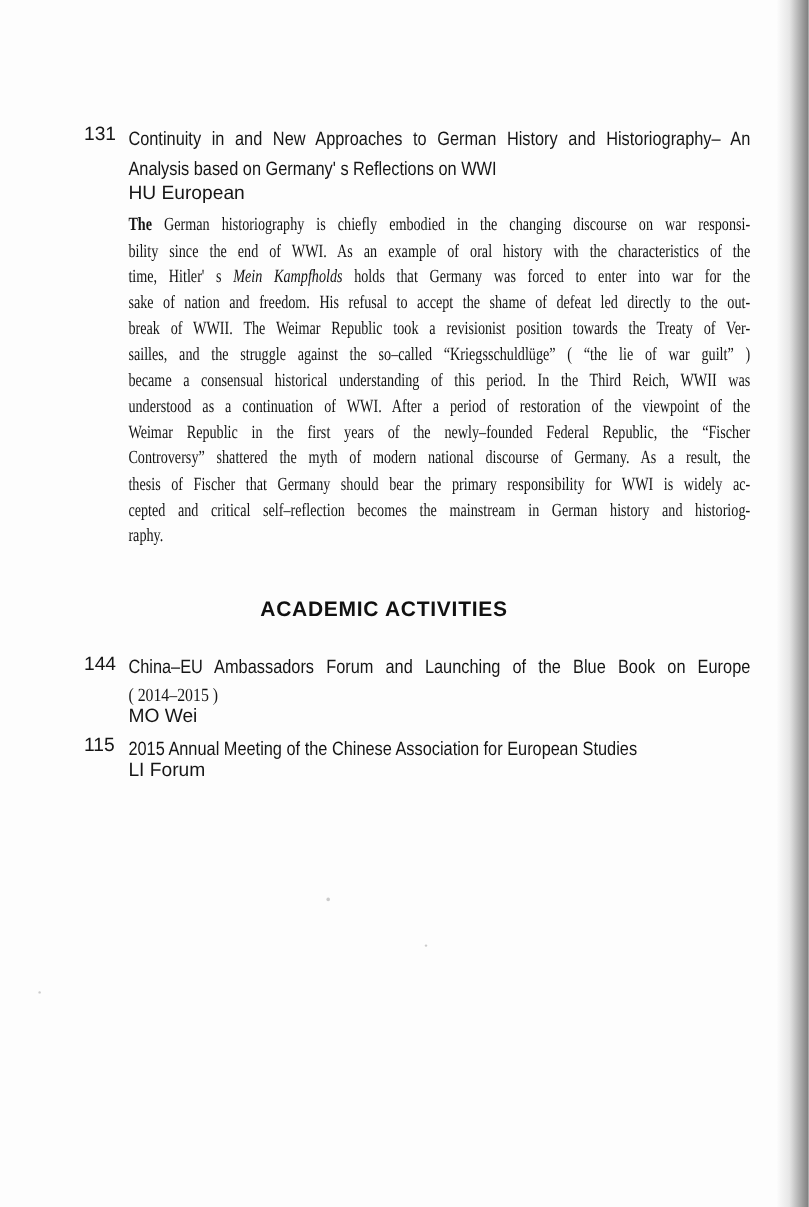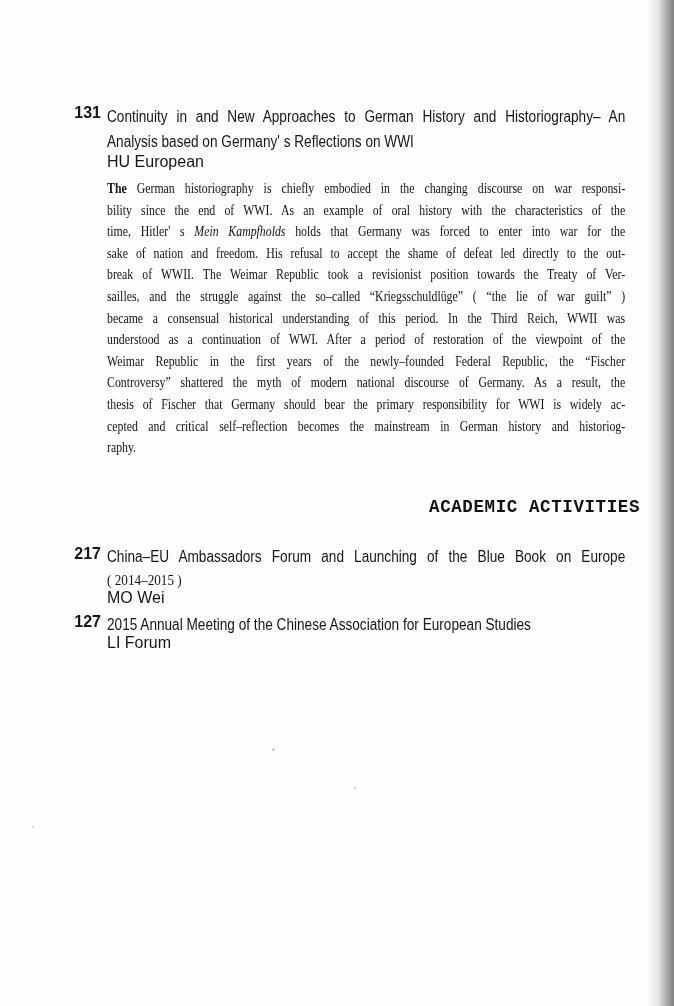--- a/index.html
+++ b/index.html
@@ -14,21 +14,21 @@
     color:#161616;
     -webkit-font-smoothing:antialiased;
   }
   .abs { position:absolute; }
 
   
   .sans { font-family:"Liberation Sans","DejaVu Sans",sans-serif; font-size:16px; }
   .serif { font-family:"Liberation Serif","DejaVu Serif",serif; font-size:15.5px; }
 
   
-  .num { left:70px; width:31px; text-align:right; white-space:nowrap;font-weight:bold; }
+  .num { left:70px; width:31px; white-space:nowrap; }
 
   
   .titleblock {
     left:107px; width:609px;
     transform:scaleX(0.851); transform-origin:0 0;
   }
   .titleblock .tline { line-height:25px; }
 
   
   .titleblock-a .tline { line-height:23px; }
@@ -45,22 +45,22 @@
     font-size:15.5px; color:#131313;
   }
   .abstract .aline { line-height:21.6px; }
   .abstract .aline.last { text-align:left; text-align-last:left; }
   .abstract i { font-style:italic; }
   .abstract b { font-weight:bold; }
 
   
   .section-heading {
     left:0; top:497px; width:640px;
-    text-align:right;
-    font-family:Liberation Mono, monospace;
+    text-align:center;
+    font-family:Liberation Sans, sans-serif;
     font-weight:bold; font-size:17.5px; letter-spacing:0.6px;
     color:#111;
   }
 
   
   .edge-shadow {
     top:0; right:0; width:27px; height:1006px;
     background:linear-gradient(to right, rgba(125,125,125,0) 0%, rgba(125,125,125,0.18) 40%, #7c7c7c 100%);
   }
 
@@ -95,30 +95,30 @@
     <div class="aline just">understood as a continuation of WWI. After a period of restoration of the viewpoint of the</div>
     <div class="aline just">Weimar Republic in the first years of the newly–founded Federal Republic, the “Fischer</div>
     <div class="aline just">Controversy” shattered the myth of modern national discourse of Germany. As a result, the</div>
     <div class="aline just">thesis of Fischer that Germany should bear the primary responsibility for WWI is widely ac-</div>
     <div class="aline just">cepted and critical self–reflection becomes the mainstream in German history and historiog-</div>
     <div class="aline last">raphy.</div>
   </div>
 
   <div class="abs section-heading">ACADEMIC ACTIVITIES</div>
 
-  <div class="abs num sans" style="top:545px">217</div>
+  <div class="abs num sans" style="top:545px">144</div>
 
   <div class="abs titleblock titleblock-a sans" style="top:545px">
     <div class="tline just">China–EU Ambassadors Forum and Launching of the Blue Book on Europe</div>
     <div class="tline serif">( 2014–2015 )</div>
   </div>
 
   <div class="abs author sans" style="top:589px">MO Wei</div>
 
-  <div class="abs num sans" style="top:613px">127</div>
+  <div class="abs num sans" style="top:613px">115</div>
 
   <div class="abs titleblock titleblock-a sans" style="top:613px">
     <div class="tline">2015 Annual Meeting of the Chinese Association for European Studies</div>
   </div>
 
   <div class="abs author sans" style="top:634px">LI Forum</div>
 
   <div class="abs speck s1"></div>
   <div class="abs speck s2"></div>
   <div class="abs speck s3"></div>

